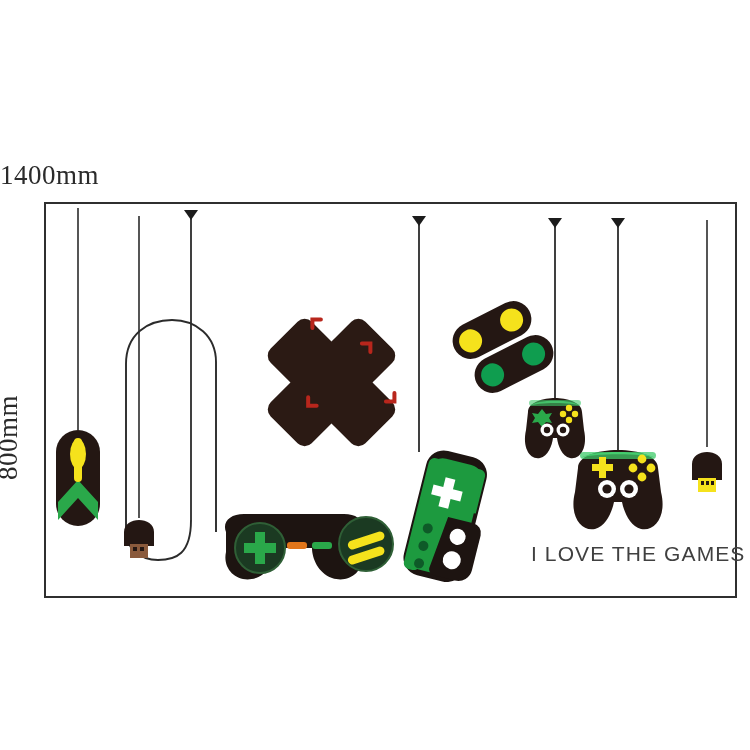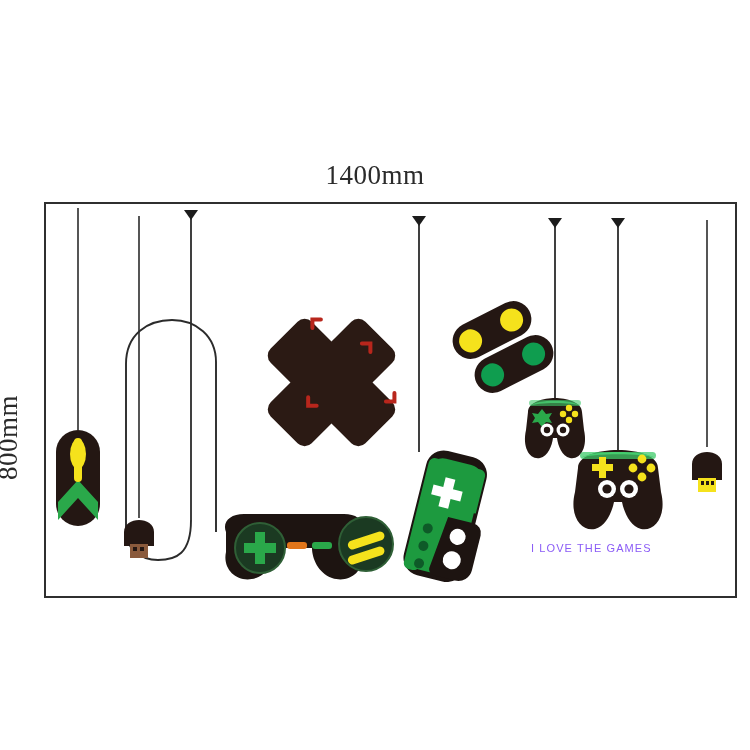--- a/index.html
+++ b/index.html
@@ -27,21 +27,21 @@
     font-family: "Liberation Serif", serif;
     font-size: 27px;
     letter-spacing: 0.5px;
     white-space: nowrap;
     user-select: none;
   }
   #dim-width-label {
     left: 0;
     top: 160px;
     width: 750px;
-    text-align: center;
+    text-align: left;
   }
   #dim-height-label {
     left: -52px;
     top: 422px;
     width: 120px;
     text-align: center;
     transform: rotate(-90deg);
     transform-origin: center center;
   }
   #frame {
@@ -59,23 +59,23 @@
     left: 44px;
     top: 202px;
     width: 693px;
     height: 396px;
     display: block;
   }
   #tagline {
     position: absolute;
     left: 531px;
     top: 542px;
-    color: #8b5cf6;
+    color: #404040;
     font-family: "Liberation Sans", sans-serif;
-    font-size: 11px;
+    font-size: 21px;
     letter-spacing: 1.1px;
     white-space: nowrap;
     user-select: none;
   }
 </style>
 </head>
 <body>
 
 <div id="stage">
 

